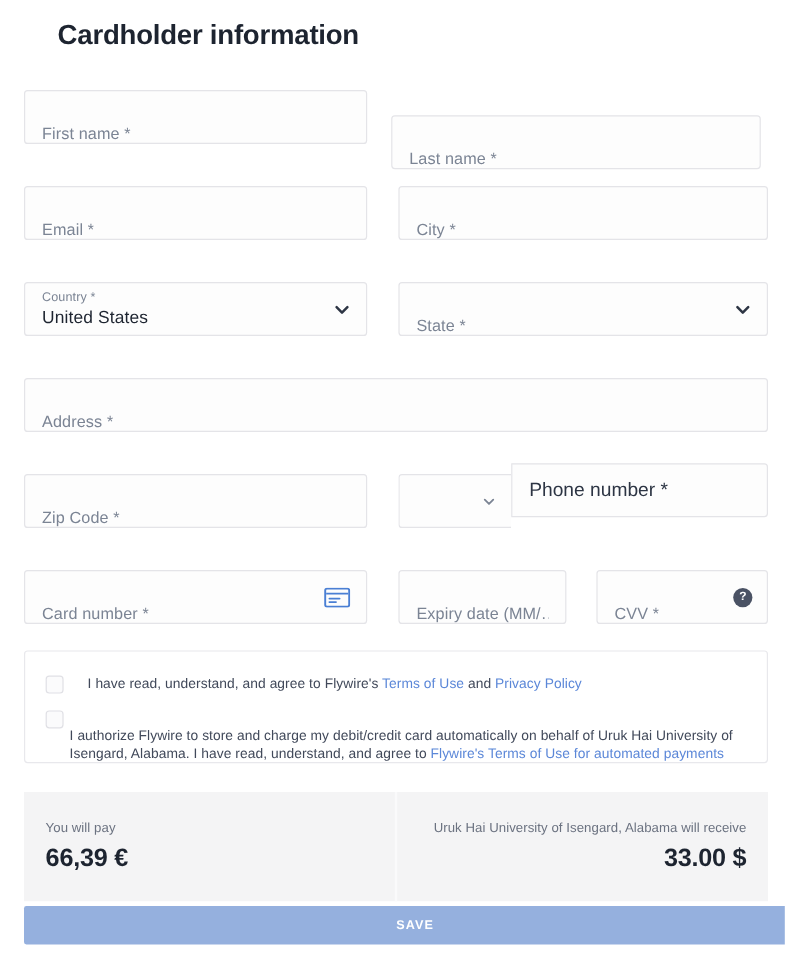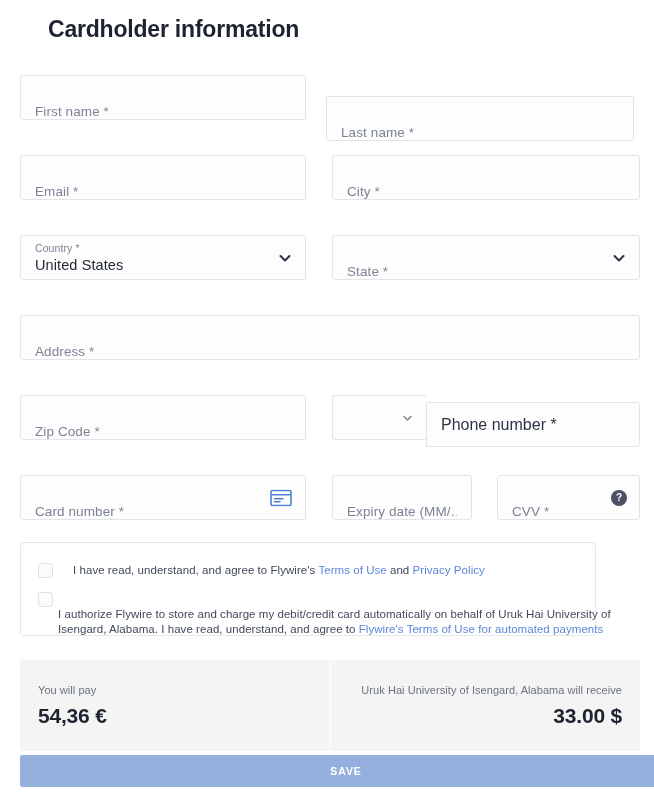--- a/index.html
+++ b/index.html
@@ -133,21 +133,21 @@
     display: flex;
     align-items: center;
     padding: 0 14px;
   }
 
   
   .terms-box {
     position: absolute;
     left: 20px;
     top: 542px;
-    width: 576px;
+    width: 620px;
     height: 94px;
     box-sizing: border-box;
     background: #ffffff;
     border: 1px solid #e8e8ec;
     border-radius: 3px;
   }
   .terms-row {
     position: absolute;
     display: flex;
     align-items: flex-start;
@@ -267,21 +267,21 @@
   </div>
 
   <div class="field" style="left:20px; top:395px; width:286px;">
     <span class="ph">Zip Code *</span>
   </div>
   <div class="phone-code" style="left:332px; top:395px; width:94px;">
     <svg class="chevron chev-sm" viewBox="0 0 14 14">
       <path d="M2.5 5 L7 9.5 L11.5 5" fill="none" stroke="#7b8494" stroke-width="1.9" stroke-linecap="round" stroke-linejoin="round"></path>
     </svg>
   </div>
-  <div class="phone-num" style="left:426px; top:402px; width:214px;">
+  <div class="phone-num" style="left:426px; top:386px; width:214px;">
     <span class="ph">Phone number *</span>
   </div>
 
   <div class="field" style="left:20px; top:475px; width:286px;">
     <span class="ph">Card number *</span>
     <svg class="card-icon" viewBox="0 0 22 17">
       <rect x="1" y="1" width="20" height="15" rx="1.5" fill="none" stroke="#4a7fd4" stroke-width="1.6"></rect>
       <line x1="1.8" y1="5.2" x2="20.2" y2="5.2" stroke="#4a7fd4" stroke-width="1.6"></line>
       <line x1="4.5" y1="9.3" x2="13" y2="9.3" stroke="#4a7fd4" stroke-width="1.5" stroke-linecap="round"></line>
       <line x1="4.5" y1="12.2" x2="10" y2="12.2" stroke="#4a7fd4" stroke-width="1.5" stroke-linecap="round"></line>
@@ -305,21 +305,21 @@
     <div class="terms-row" style="left:17px; top:49px; width:585px;flex-direction:column;">
       <span class="cbox"></span>
       <span class="terms-text" style="margin-left:20px;"><span>I authorize Flywire to store and charge my debit/credit card automatically on behalf of Uruk Hai University of Isengard, Alabama. I have read, understand, and agree to </span><a href="#">Flywire's Terms of Use for automated payments</a></span>
     </div>
 
   </div>
 
   <div class="summary">
     <div class="summary-col">
       <div class="sum-label">You will pay</div>
-      <div class="sum-amount">54,36 €</div>
+      <div class="sum-amount">66,39 €</div>
     </div>
     <div class="summary-col right">
       <div class="sum-label">Uruk Hai University of Isengard, Alabama will receive</div>
       <div class="sum-amount">33.00 $</div>
     </div>
   </div>
 
   <button class="save-btn">SAVE</button>
 
 </div>

